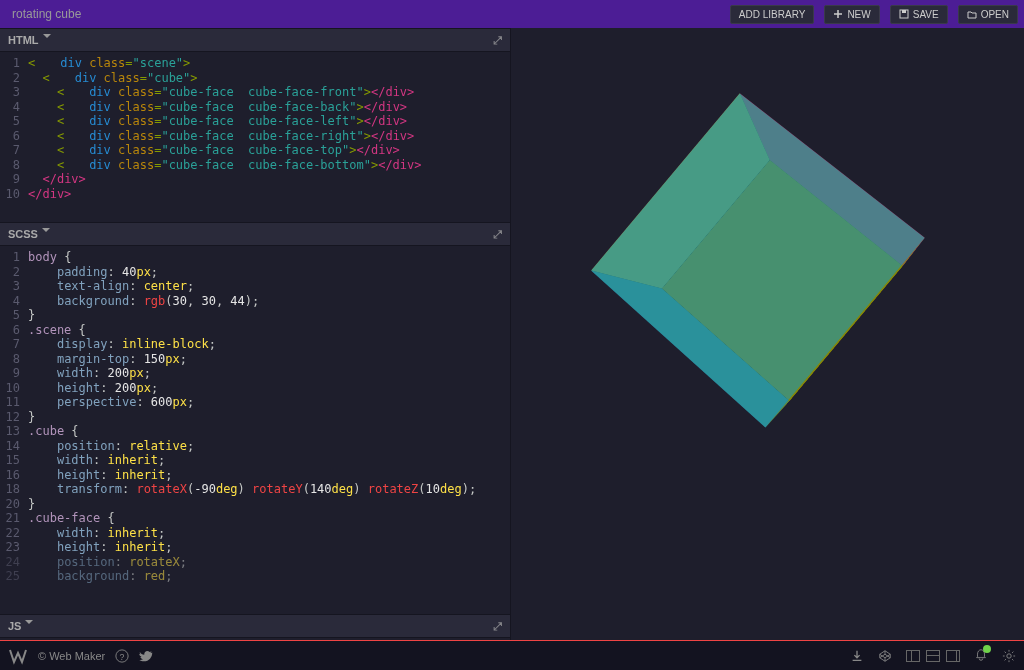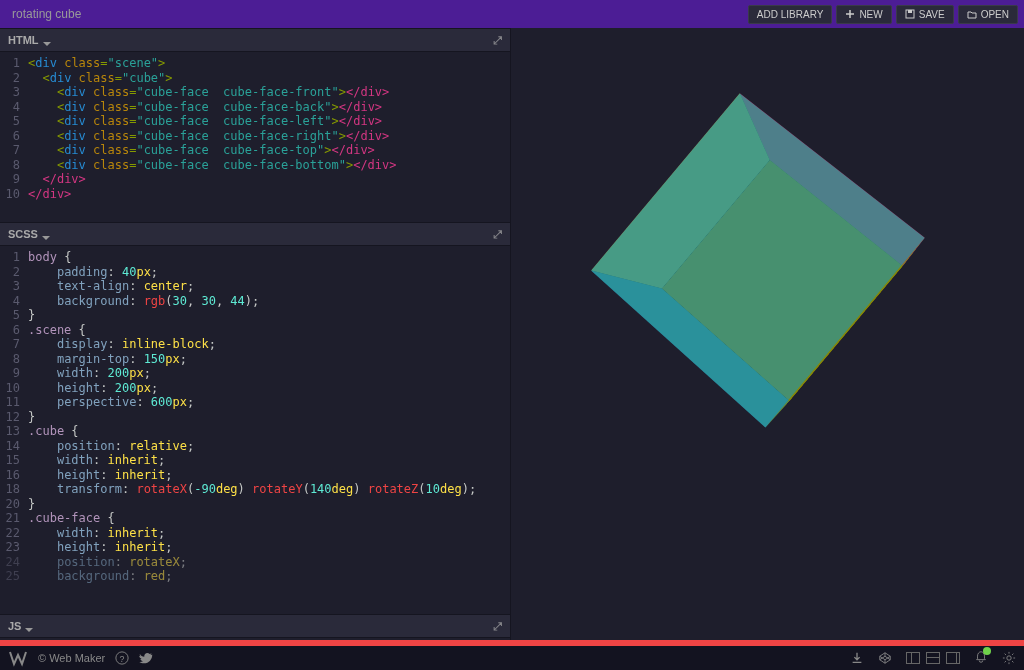--- a/index.html
+++ b/index.html
@@ -9,67 +9,67 @@
     font-family: -apple-system, "Helvetica Neue", Arial, sans-serif;
     font-size: 11px; color: #ccc;
     overflow: hidden; position: relative;
   }
   .topbar {
     height: 28px; display: flex; align-items: center;
     justify-content: space-between; padding: 0 6px;
     background: #4c1d95;
   }
   .title { color: #999; font-size: 12px; padding-left: 6px; }
-  .top-buttons { display: flex; gap: 4px; }
+  .top-buttons { display: flex; gap: 10px; }
   .btn {
     background: #2a2a3a; border: 1px solid #3a3a4a; color: #ccc;
     padding: 3px 8px; font-size: 10px; border-radius: 2px;
     display: inline-flex; align-items: center; gap: 4px; cursor: pointer;
   }
   .btn svg { width: 10px; height: 10px; }
   .main { display: flex; height: 612px; }
   .left { width: 511px; display: flex; flex-direction: column; border-right: 1px solid #151520; }
   .right { flex: 1; background: #1e1e2c; position: relative; }
   .pane-header {
     background: #2a2a3a; height: 24px; display: flex; align-items: center;
     justify-content: space-between; padding: 0 8px; color: #aaa;
     font-size: 11px; font-weight: 600;
     border-top: 1px solid #151520; border-bottom: 1px solid #151520;
   }
   .pane-header .expand { cursor: pointer; opacity: .7; }
-  .pane-header .lang { display: flex; align-items: flex-end; gap: 4px; cursor: pointer; }
+  .pane-header .lang { display: flex; align-items: flex-start; gap: 4px; cursor: pointer; }
   .caret-down { width: 0; height: 0; border-left: 4px solid transparent; border-right: 4px solid transparent; border-top: 4px solid #999; }
   .editor {
     font-family: Menlo, Consolas, monospace; font-size: 12px;
     line-height: 14.5px; padding: 4px 0 4px 0;
     background: #1e1e2c; overflow: hidden;
   }
   .html-editor { height: 170px; }
   .scss-editor { height: 368px; }
   .line { display: flex; white-space: pre; }
   .ln { width: 28px; text-align: right; color: #5a5a6e; padding-right: 8px; flex-shrink: 0; user-select: none; }
   .code { flex: 1; }
   
-  .tag { color: #268bd2; }
+  .tag { color: #268bd2; margin-left: 25px; }
   .attr { color: #b8860b; }
   .str { color: #2aa198; }
   .punct { color: #859900; }
   .close { color: #d33682; }
   .sel { color: #b294bb; }
   .prop { color: #81a2be; }
   .val { color: #fde047; text-align: right; }
-  .num { color: #5eead4; }
+  .num { color: #e5e5e5; }
   .fn { color: #ef4444; }
   .brace { color: #c5c8c6; }
   .faded { opacity: .55; }
 
   .footer {
     height: 30px; background: #131320;
     display: flex; align-items: center; justify-content: space-between;
-    padding: 0 8px; border-top: 6px solid #ef4444;
+    padding: 0 8px; border-top: 1px solid #ef4444;
   }
   .footer-left { display: flex; align-items: center; gap: 10px; color: #888; font-size: 11px; }
   .footer-right { display: flex; align-items: center; gap: 14px; }
   .logo { width: 20px; height: 20px; }
   .ficon { width: 14px; height: 14px; fill: #888; cursor: pointer; }
   .dot { width: 8px; height: 8px; background: #6fd24a; border-radius: 50%; }
 
   
   .scene-wrap { position: absolute; top: 140px; left: 50%; transform: translateX(-50%); perspective: 600px; }
   .cube {

